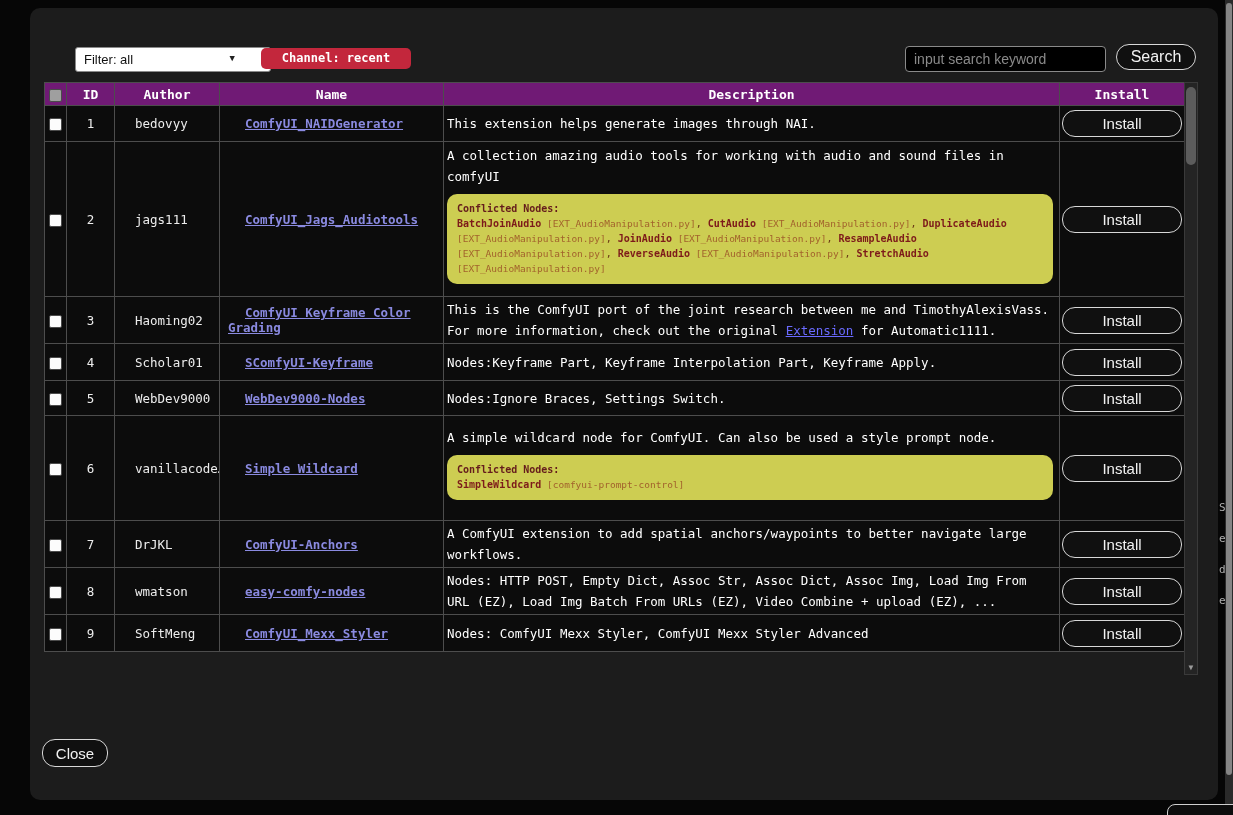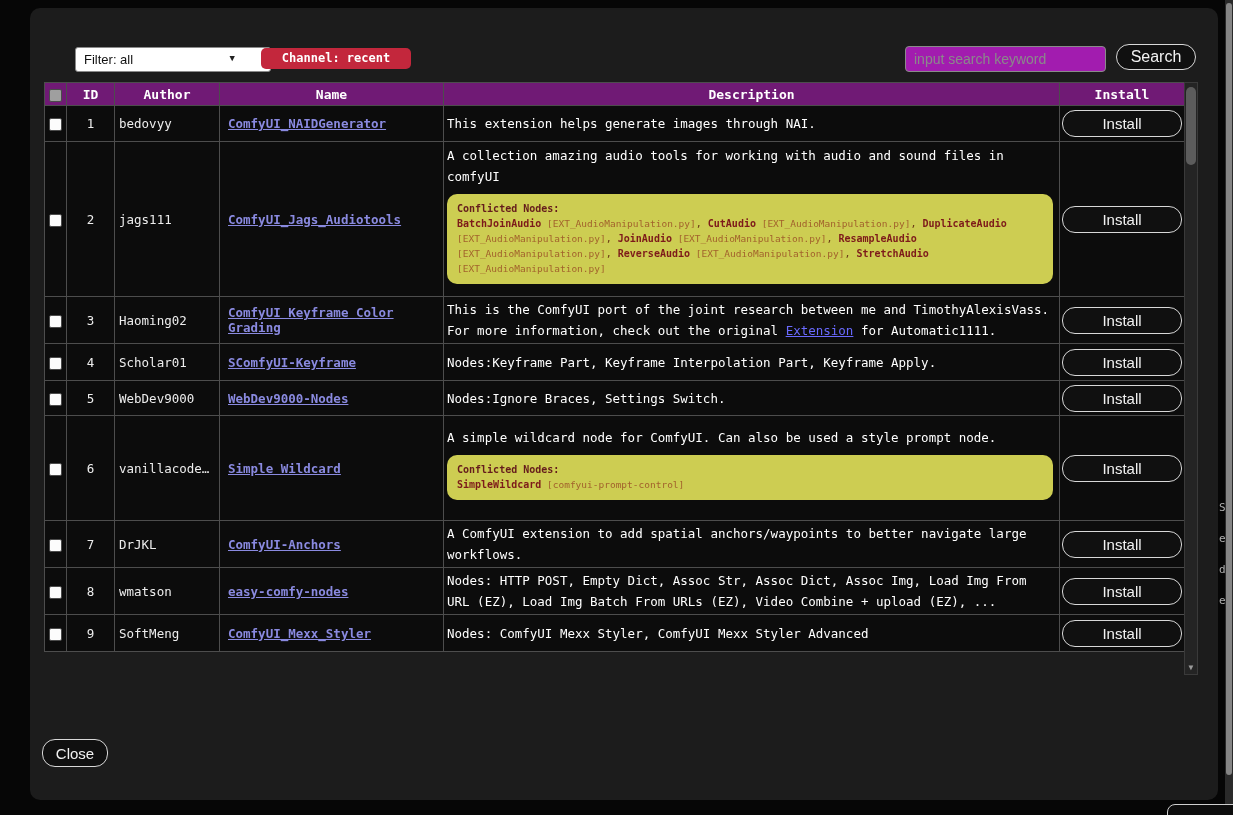--- a/index.html
+++ b/index.html
@@ -20,42 +20,42 @@
     padding:0 22px 0 8px; font:13px "Liberation Sans",sans-serif;margin-left:28px;
   }
   .select-arrow { position:absolute; right:8px; top:6px; font-size:9px; color:#222; pointer-events:none; }
   .channel-badge {
     position:absolute; left:231px; top:40px; width:150px; height:21px;
     background:var(--badge,#c3273c); color:#fff; font-weight:bold; font-size:12px;
     line-height:21px; text-align:center; border-radius:5px;
   }
   .search-input {
     position:absolute; left:875px; top:38px; width:201px; height:26px;
-    background:#a21caf; border:1px solid #8a8a8a; border-radius:4px; color:#ddd;
+    background:#000000; border:1px solid #8a8a8a; border-radius:4px; color:#ddd;
     padding:0 8px; font:14px "Liberation Sans",sans-serif;
   }
   .search-input::placeholder { color:#8a8a8a; }
   .btn {
     background:#101010; color:#f2f2f2; border:1px solid var(--btn-border,#d8d8d8);
     border-radius:13px; font-family:"Liberation Sans",sans-serif; cursor:pointer;
   }
   .search-btn { position:absolute; left:1086px; top:36px; width:80px; height:26px; font-size:16px; }
   .close-btn  { position:absolute; left:12px; top:731px; width:66px; height:28px; font-size:15px; }
   
   .table-area { position:absolute; left:14px; top:74px; width:1154px; height:593px; display:flex; }
   .table-wrap { width:1140px; height:593px; overflow:hidden; }
   table.grid { border-collapse:collapse; table-layout:fixed; width:1140px; background:#0c0c0c; }
   .grid th, .grid td { border:1px solid #4d4d4d; vertical-align:middle; }
   .grid thead tr { height:23px; background:#701a75; }
   .grid th { color:#fff; font-size:13px; font-weight:bold; text-align:center; }
   .cell-check { text-align:center; }
   .cell-id { text-align:center; color:#ededed; font-size:12.5px; }
-  .cell-author { color:#ededed; font-size:12.5px; padding:0 4px; overflow:hidden; }
+  .cell-author { color:#ededed; font-size:12.5px; padding:0 20px; overflow:hidden; }
   .cell-name { padding:0 8px; font-size:12.5px; }
-  .name-link { color:var(--link,#8a8ae0); font-weight:bold; text-decoration:underline; cursor:pointer; }
+  .name-link { color:var(--link,#8a8ae0); font-weight:bold; text-decoration:underline; cursor:pointer;margin-left:17px; }
   .cell-desc { padding:2px 4px 2px 3px; color:#fff; font-size:12.5px; }
   .desc-text { line-height:21px; }
   .desc-link { color:var(--desc-link,#6a6aff); text-decoration:underline; cursor:pointer; }
   .conflict {
     background:var(--conflict-bg,#cdcd52); border-radius:10px;
     padding:7px 10px 8px; margin:7px 2px 9px 0;
   }
   .conflict-title { color:#651c1c; font-weight:bold; font-size:10px; line-height:15px; }
   .conflict-items { color:#6b3a16; font-size:10px; line-height:15px; }
   .conflict-items b { color:#7d1a1a; }

